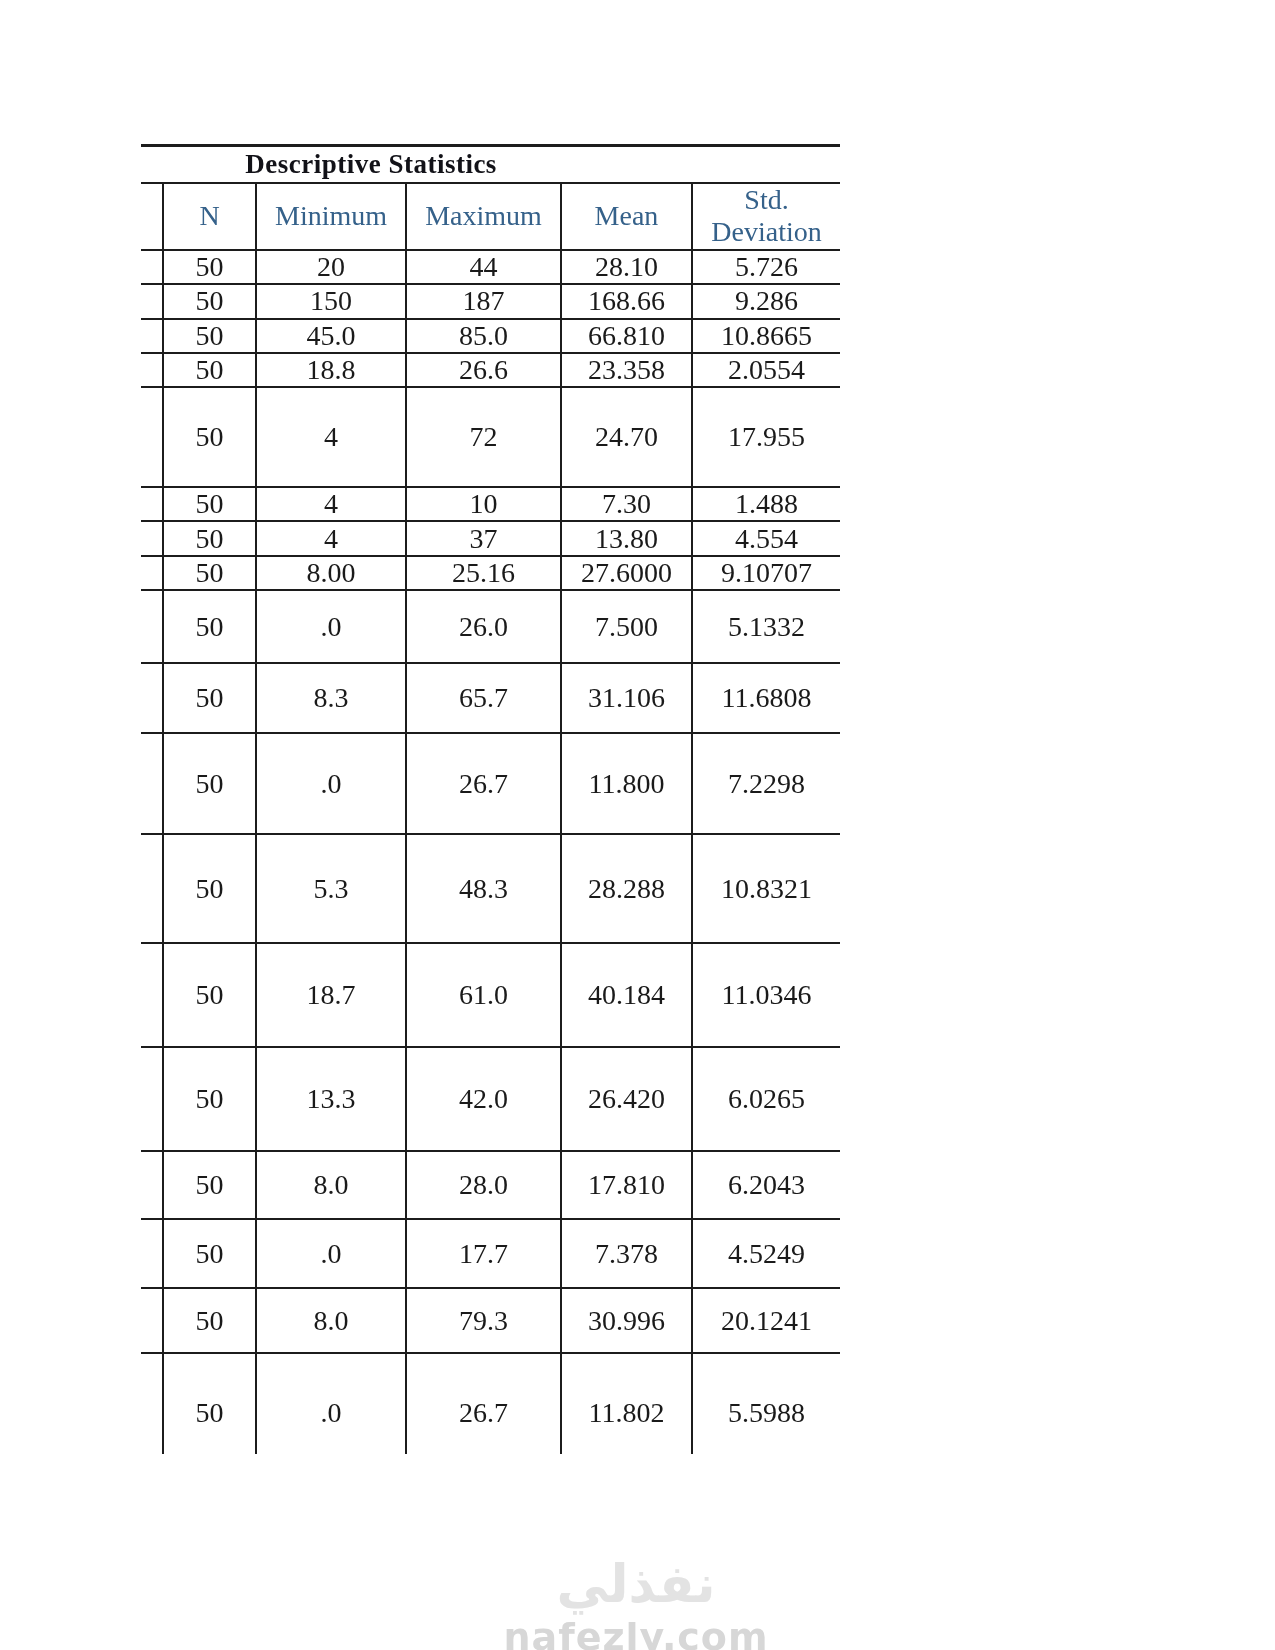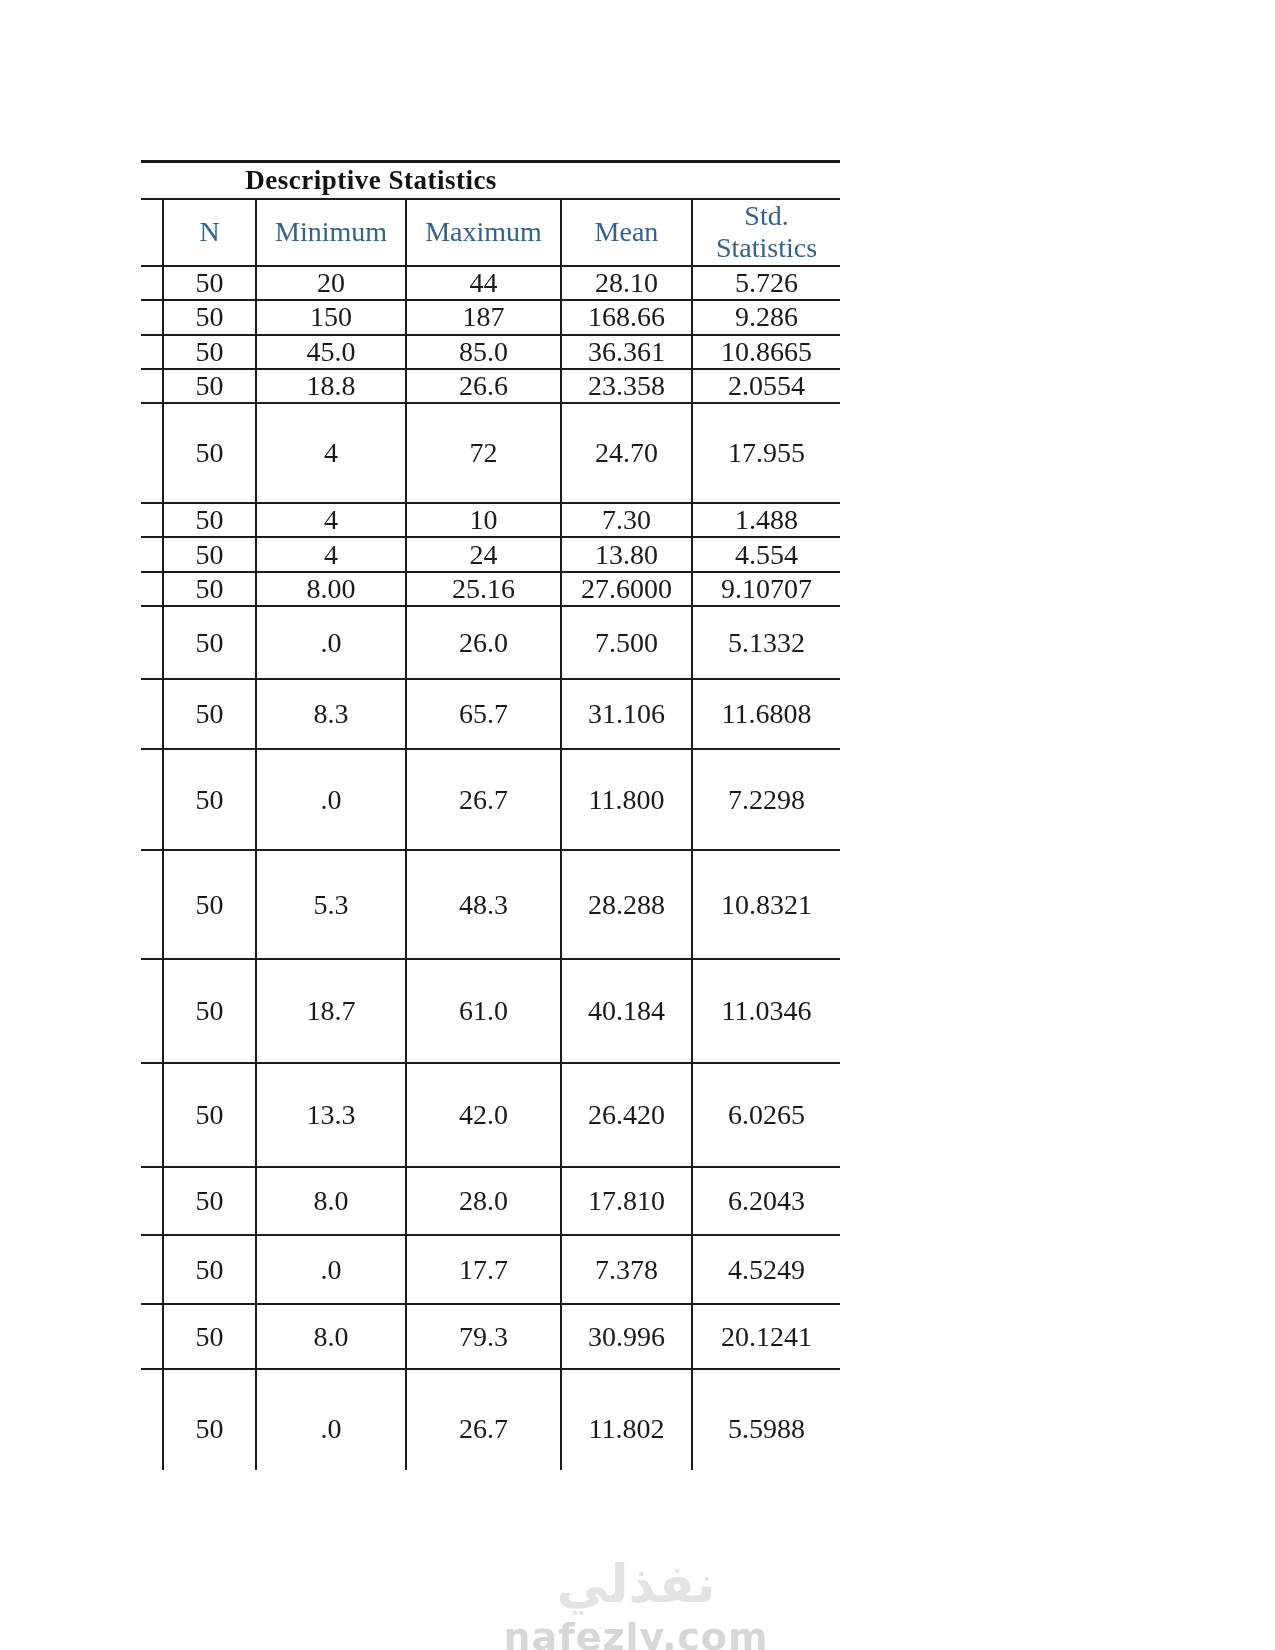--- a/index.html
+++ b/index.html
@@ -14,21 +14,21 @@
     position: relative;
     width: 1275px;
     height: 1650px;
     background: #ffffff;
     overflow: hidden;
   }
   
   .table-viewport {
     position: absolute;
     left: 141px;
-    top: 160px;
+    top: 144px;
     width: 699px;
     height: 1310px;
     overflow: hidden;
   }
   table.stats {
     border-collapse: collapse;
     table-layout: fixed;
     width: 940px;
     margin-left: -241px; 
     color: #1a1a1a;
@@ -97,21 +97,21 @@
       <thead>
         <tr class="title-row">
           <td colspan="6">Descriptive Statistics</td>
         </tr>
         <tr class="header-row">
           <th class="label-stub"></th>
           <th>N</th>
           <th>Minimum</th>
           <th>Maximum</th>
           <th>Mean</th>
-          <th>Std. Statistics</th>
+          <th>Std. Deviation</th>
         </tr>
       </thead>
       <tbody id="stats-body">
           <tr style="height: 34px;">
             <td class="label-stub"></td>
             <td>50</td>
             <td>20</td>
             <td>44</td>
             <td>28.10</td>
             <td>5.726</td>
@@ -122,21 +122,21 @@
             <td>150</td>
             <td>187</td>
             <td>168.66</td>
             <td>9.286</td>
           </tr>
           <tr style="height: 34px;">
             <td class="label-stub"></td>
             <td>50</td>
             <td>45.0</td>
             <td>85.0</td>
-            <td>36.361</td>
+            <td>66.810</td>
             <td>10.8665</td>
           </tr>
           <tr style="height: 34px;">
             <td class="label-stub"></td>
             <td>50</td>
             <td>18.8</td>
             <td>26.6</td>
             <td>23.358</td>
             <td>2.0554</td>
           </tr>
@@ -153,21 +153,21 @@
             <td>50</td>
             <td>4</td>
             <td>10</td>
             <td>7.30</td>
             <td>1.488</td>
           </tr>
           <tr style="height: 35px;">
             <td class="label-stub"></td>
             <td>50</td>
             <td>4</td>
-            <td>24</td>
+            <td>37</td>
             <td>13.80</td>
             <td>4.554</td>
           </tr>
           <tr style="height: 33px;">
             <td class="label-stub"></td>
             <td>50</td>
             <td>8.00</td>
             <td>25.16</td>
             <td>27.6000</td>
             <td>9.10707</td>

